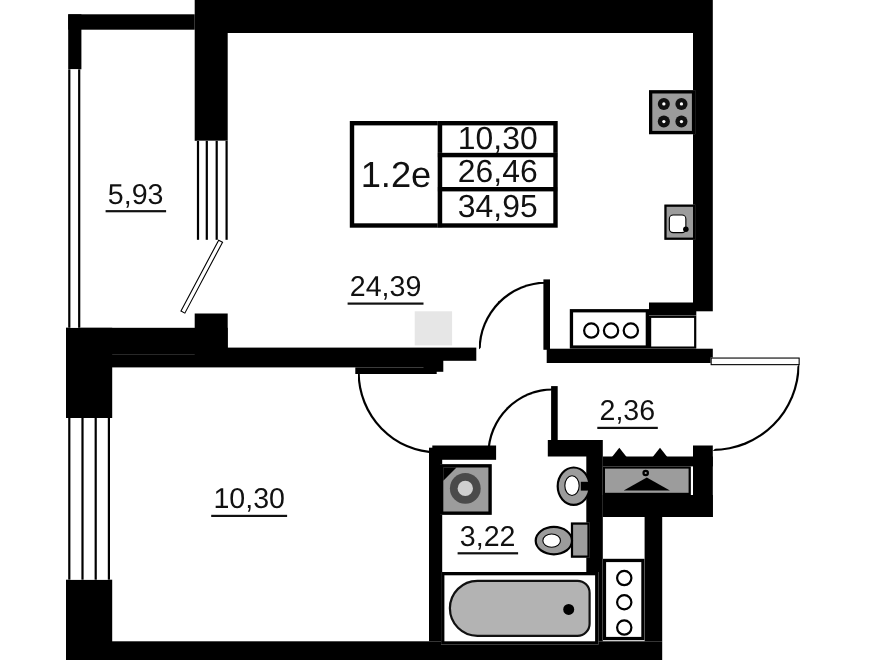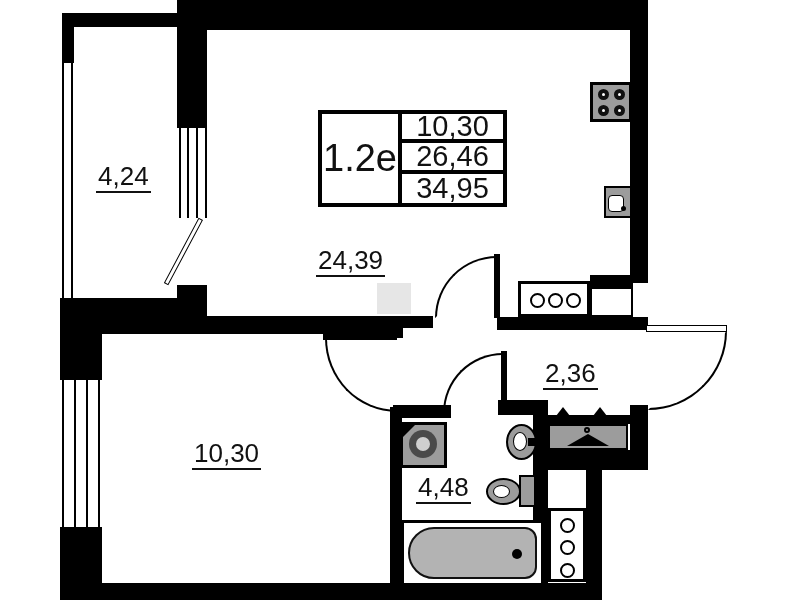--- a/index.html
+++ b/index.html
@@ -138,32 +138,32 @@
   <div style="position:absolute;left:528px;top:438px;width:9px;height:8px;background:#000;"></div>
   <div style="position:absolute;left:519px;top:475px;width:17px;height:32px;background:#9c9c9c;border:2.5px solid #000;"></div>
   <div style="position:absolute;left:486px;top:478px;width:35px;height:27px;background:#9c9c9c;border:2.5px solid #000;border-radius:50%;">
     <div style="position:absolute;left:5px;top:5px;width:17px;height:13px;background:#fff;border:1.5px solid #000;border-radius:50%;"></div>
   </div>
   <div style="position:absolute;left:401px;top:520px;width:143px;height:66px;background:#fff;border:3px solid #000;">
     <div style="position:absolute;left:4px;top:4px;width:129px;height:52px;background:#b3b3b3;border:2.5px solid #111;border-radius:26px 12px 12px 26px;"></div>
     <div style="position:absolute;left:108px;top:26px;width:10px;height:10px;background:#000;border-radius:50%;"></div>
   </div>
 
-  <div class="tb-cell" style="left:318px;top:110px;width:84px;height:97px;font-size:38px;">
+  <div class="tb-cell" style="left:318px;top:110px;width:84px;height:97px;font-size:33px;">
     <span>1.2e</span>
   </div>
   <div class="tb-cell" style="left:398px;top:110px;width:109px;height:33px;font-size:29px;">
     <span>10,30</span>
   </div>
   <div class="tb-cell" style="left:398px;top:139px;width:109px;height:35px;font-size:29px;">
     <span>26,46</span>
   </div>
   <div class="tb-cell" style="left:398px;top:170px;width:109px;height:37px;font-size:29px;">
     <span>34,95</span>
   </div>
 
-  <div class="room-label" style="left:96px;top:163px;">4,24</div>
+  <div class="room-label" style="left:96px;top:163px;">5,93</div>
   <div class="room-label" style="left:316px;top:247px;">24,39</div>
   <div class="room-label" style="left:543px;top:360px;">2,36</div>
   <div class="room-label" style="left:192px;top:440px;">10,30</div>
-  <div class="room-label" style="left:416px;top:474px;">4,48</div>
+  <div class="room-label" style="left:416px;top:474px;">3,22</div>
 
 </div>
 
 </body></html>

